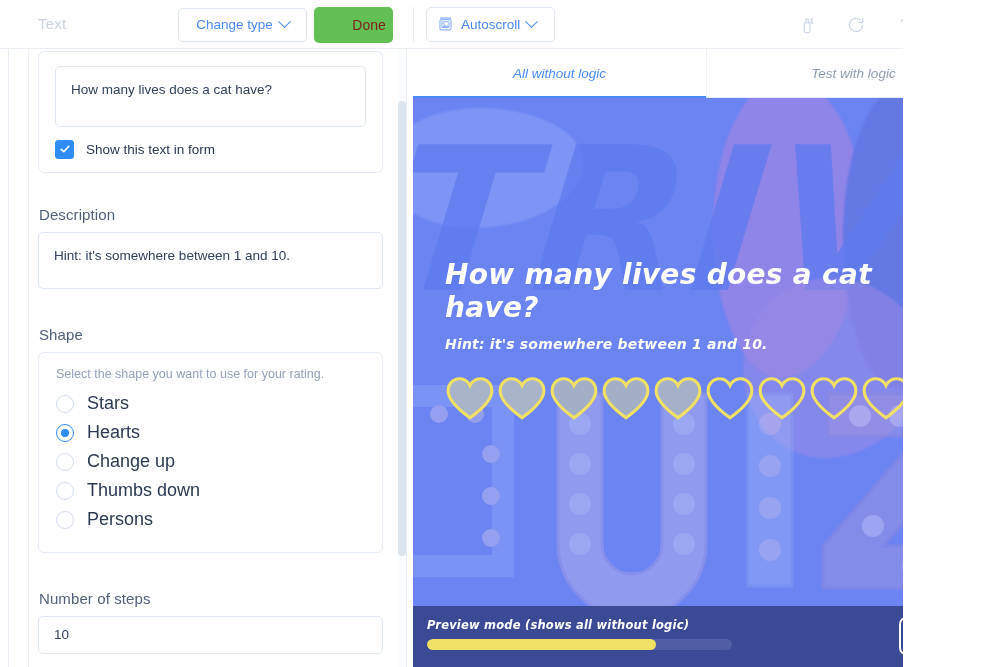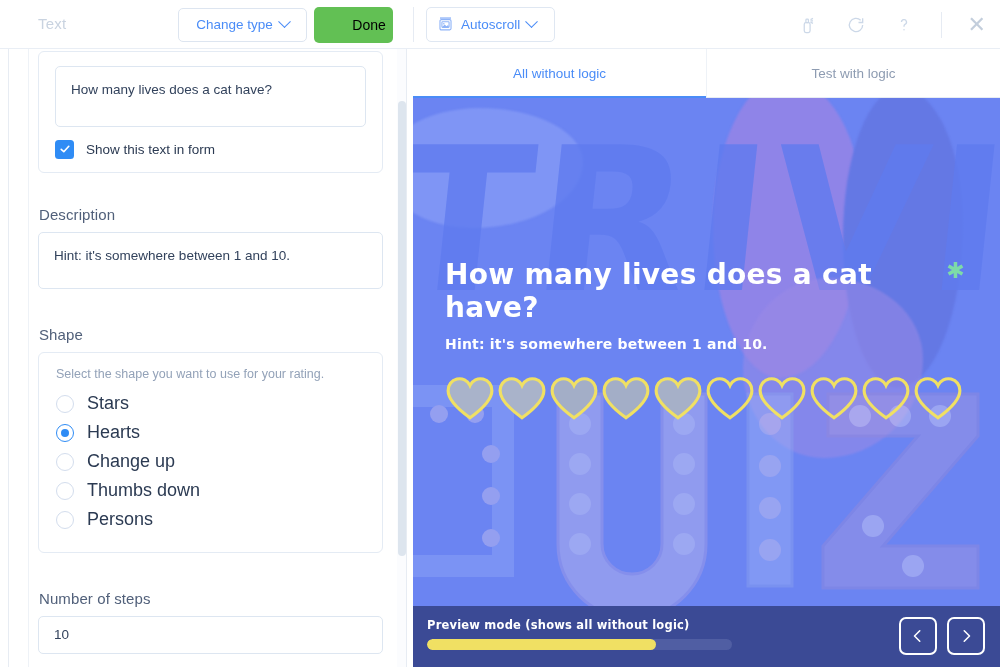--- a/index.html
+++ b/index.html
@@ -2,21 +2,21 @@
 <html><head>
 <meta charset="utf-8">
 <style>
   * { box-sizing: border-box; margin: 0; padding: 0; }
   html, body {
     width: 1000px; height: 667px;
     overflow: hidden;
     font-family: "Liberation Sans", sans-serif;
     background: #ffffff;
   }
-  #app { position: relative; width: 1000px; height: 667px; overflow: hidden; }
+  #app { position: relative; width: 903px; height: 667px; overflow: hidden; }
 
   
   .topbar {
     position: absolute; left: 0; top: 0; width: 1000px; height: 49px;
     background: #ffffff;
     border-bottom: 1px solid #e9eef5;
     display: flex; align-items: center;
   }
   .topbar-left {
     width: 413px; height: 49px;
@@ -39,21 +39,21 @@
     display: flex; align-items: center; justify-content: center; gap: 7px;
     cursor: pointer;
   }
   .chev {
     width: 9px; height: 9px; border-right: 1.6px solid currentColor;
     border-bottom: 1.6px solid currentColor; transform: rotate(45deg) translate(-2px,-2px);
   }
   .done-btn {
     position: absolute; left: 314px; top: 7px;
     width: 79px; height: 36px; border-radius: 5px;
-    background: #62c054; color: #000000; border: none;
+    background: #62c054; color: #7f1d1d; border: none;
     font-size: 14px; font-family: inherit; cursor: pointer;
     display: flex; align-items: center; justify-content: center; padding-left: 31px;
   }
   .topbar-divider {
     position: absolute; left: 413px; top: 7px; width: 1px; height: 35px;
     background: #e6ebf3;
   }
   .autoscroll-btn {
     position: absolute; left: 426px; top: 7px;
     width: 129px; height: 35px;
@@ -118,21 +118,21 @@
   .panel-split {
     position: absolute; left: 406px; top: 49px; width: 1px; height: 618px; background: #e7ecf3;
   }
   .inner-rule {
     position: absolute; left: 28px; top: 49px; width: 1px; height: 618px; background: #eef2f7;
   }
 
   
   .preview {
     position: absolute; left: 413px; top: 49px; width: 587px; height: 618px;
-    background: #14b8a6; overflow: hidden;
+    background: #14b8a6; overflow: hidden; font-style: italic;
   }
   .tabs { display: flex; height: 49px; background: #fff; border-bottom: 1px solid #e7ecf3; }
   .tab {
     flex: 1; display: flex; align-items: center; justify-content: center;
     font-size: 13.5px; color: #8e9cb2; cursor: pointer; position: relative;
     border-right: 1px solid #eef2f7;
   }
   .tab:last-child { border-right: none; }
   .tab.active { color: #4a8cf7; }
   .tab.active::after {

